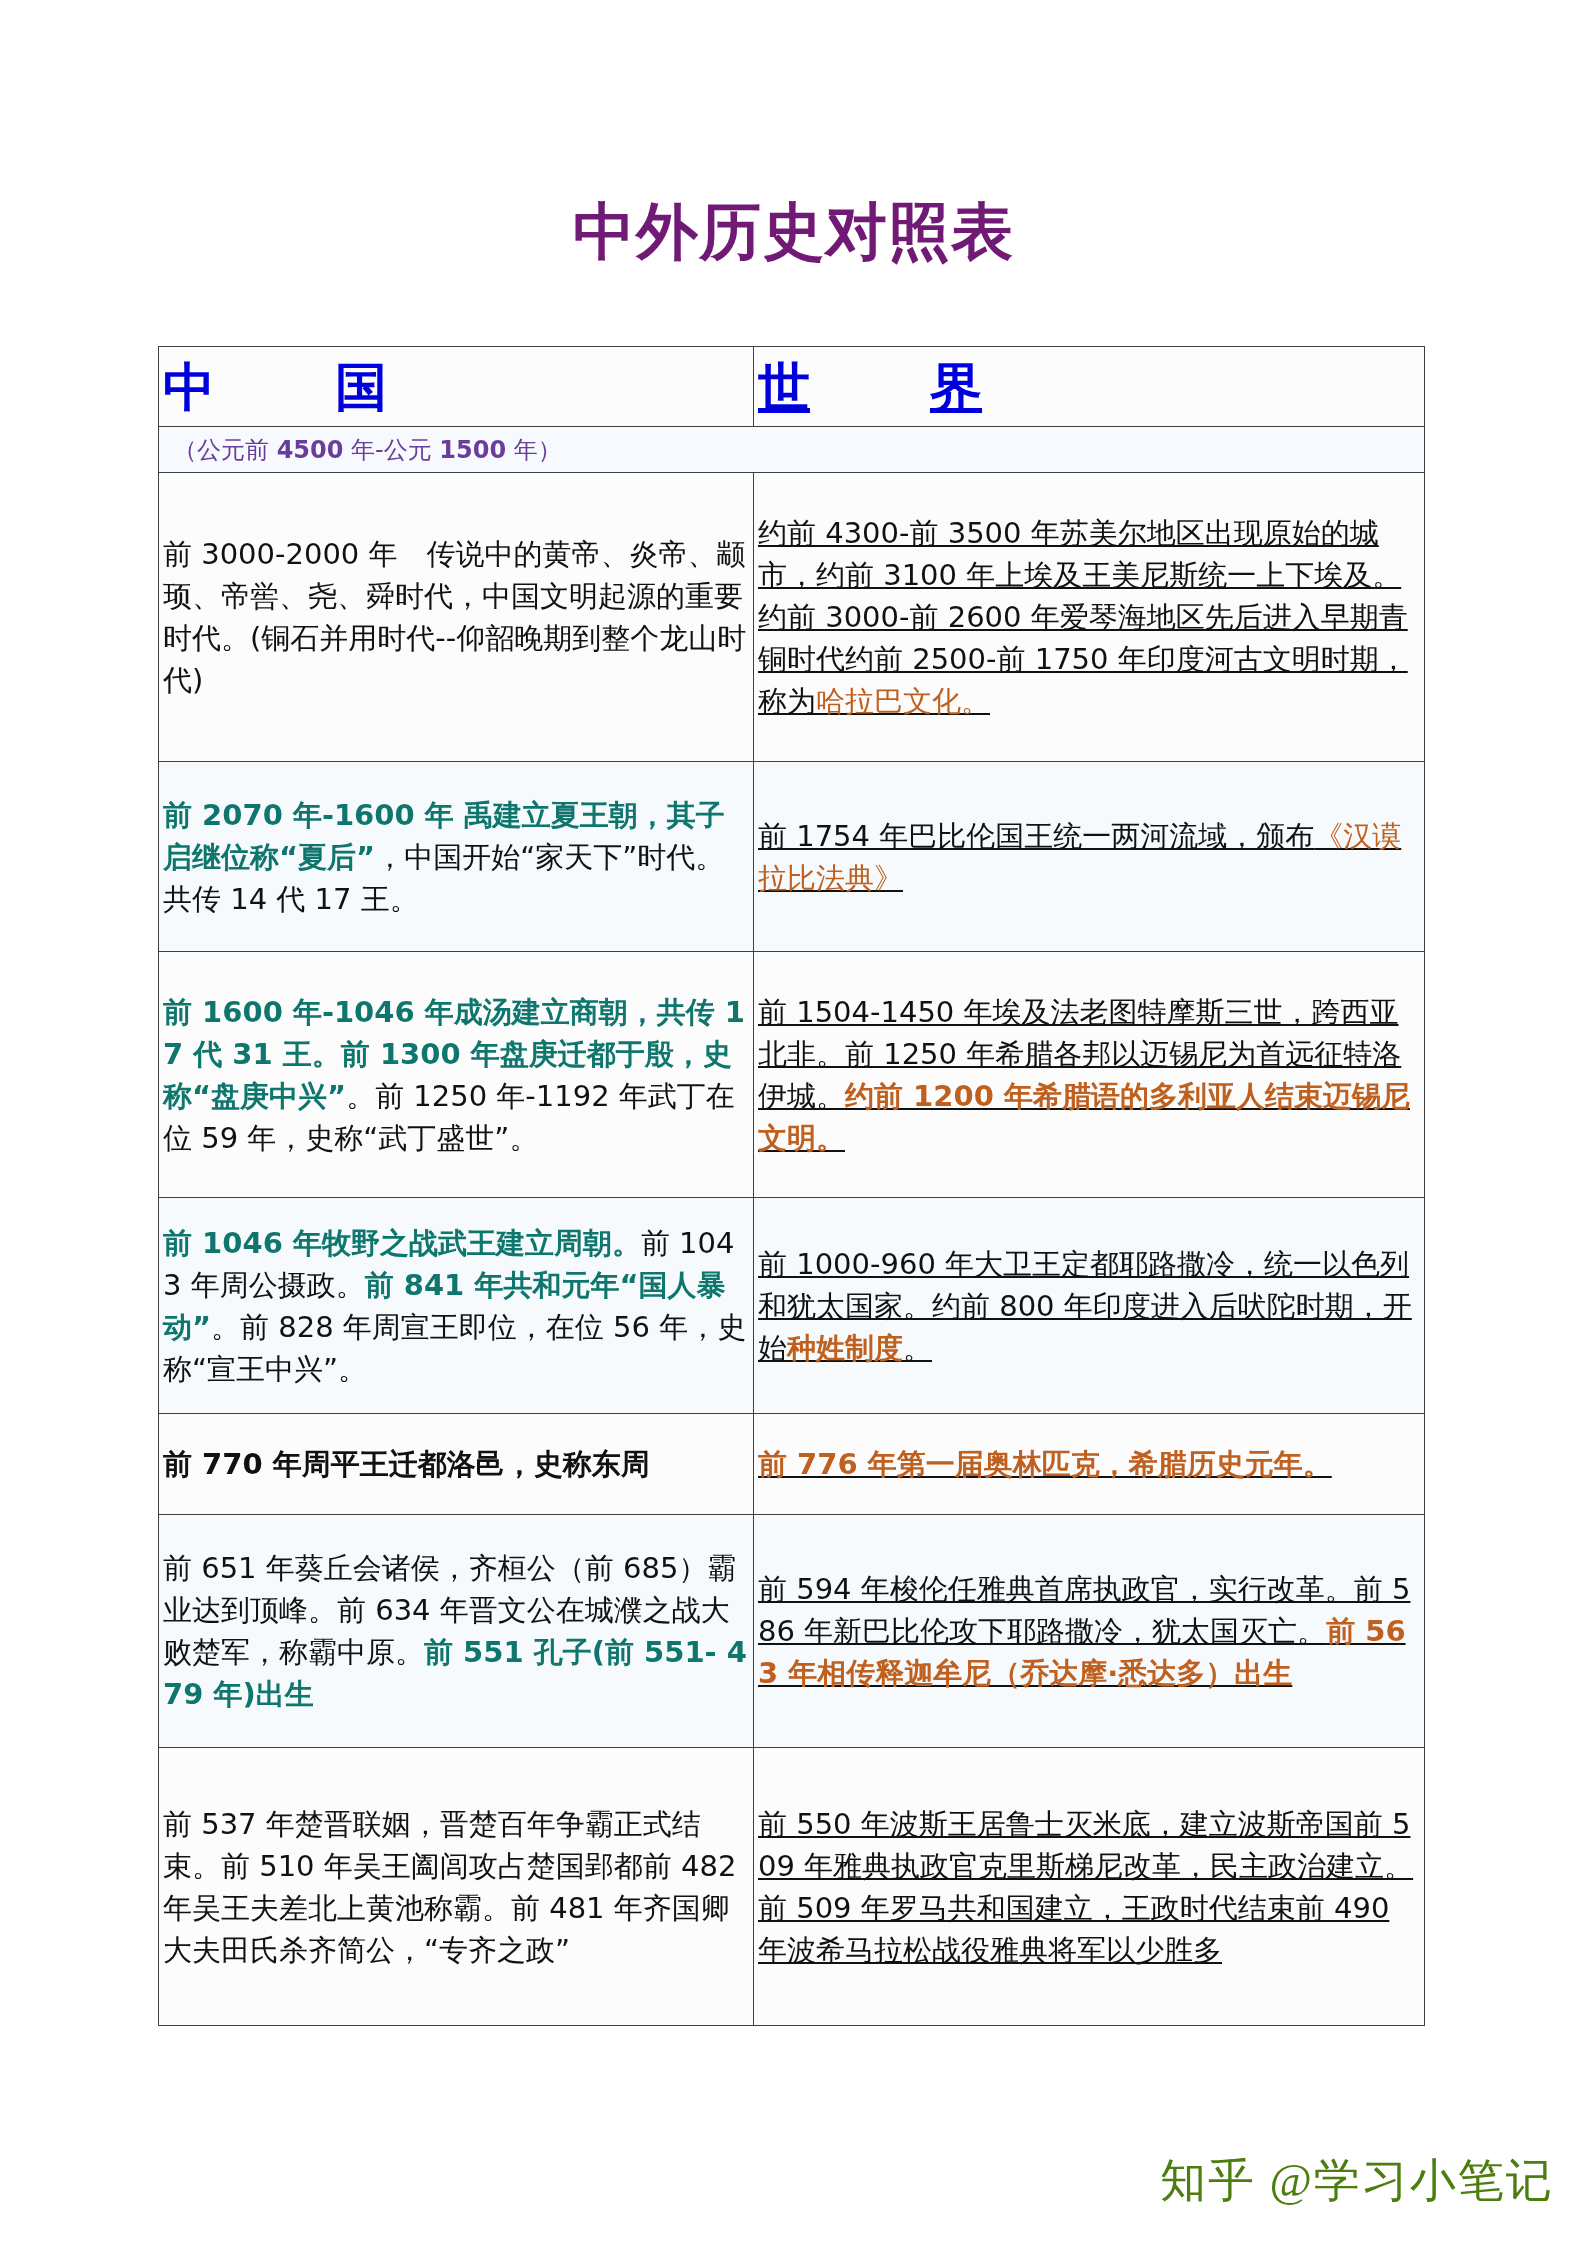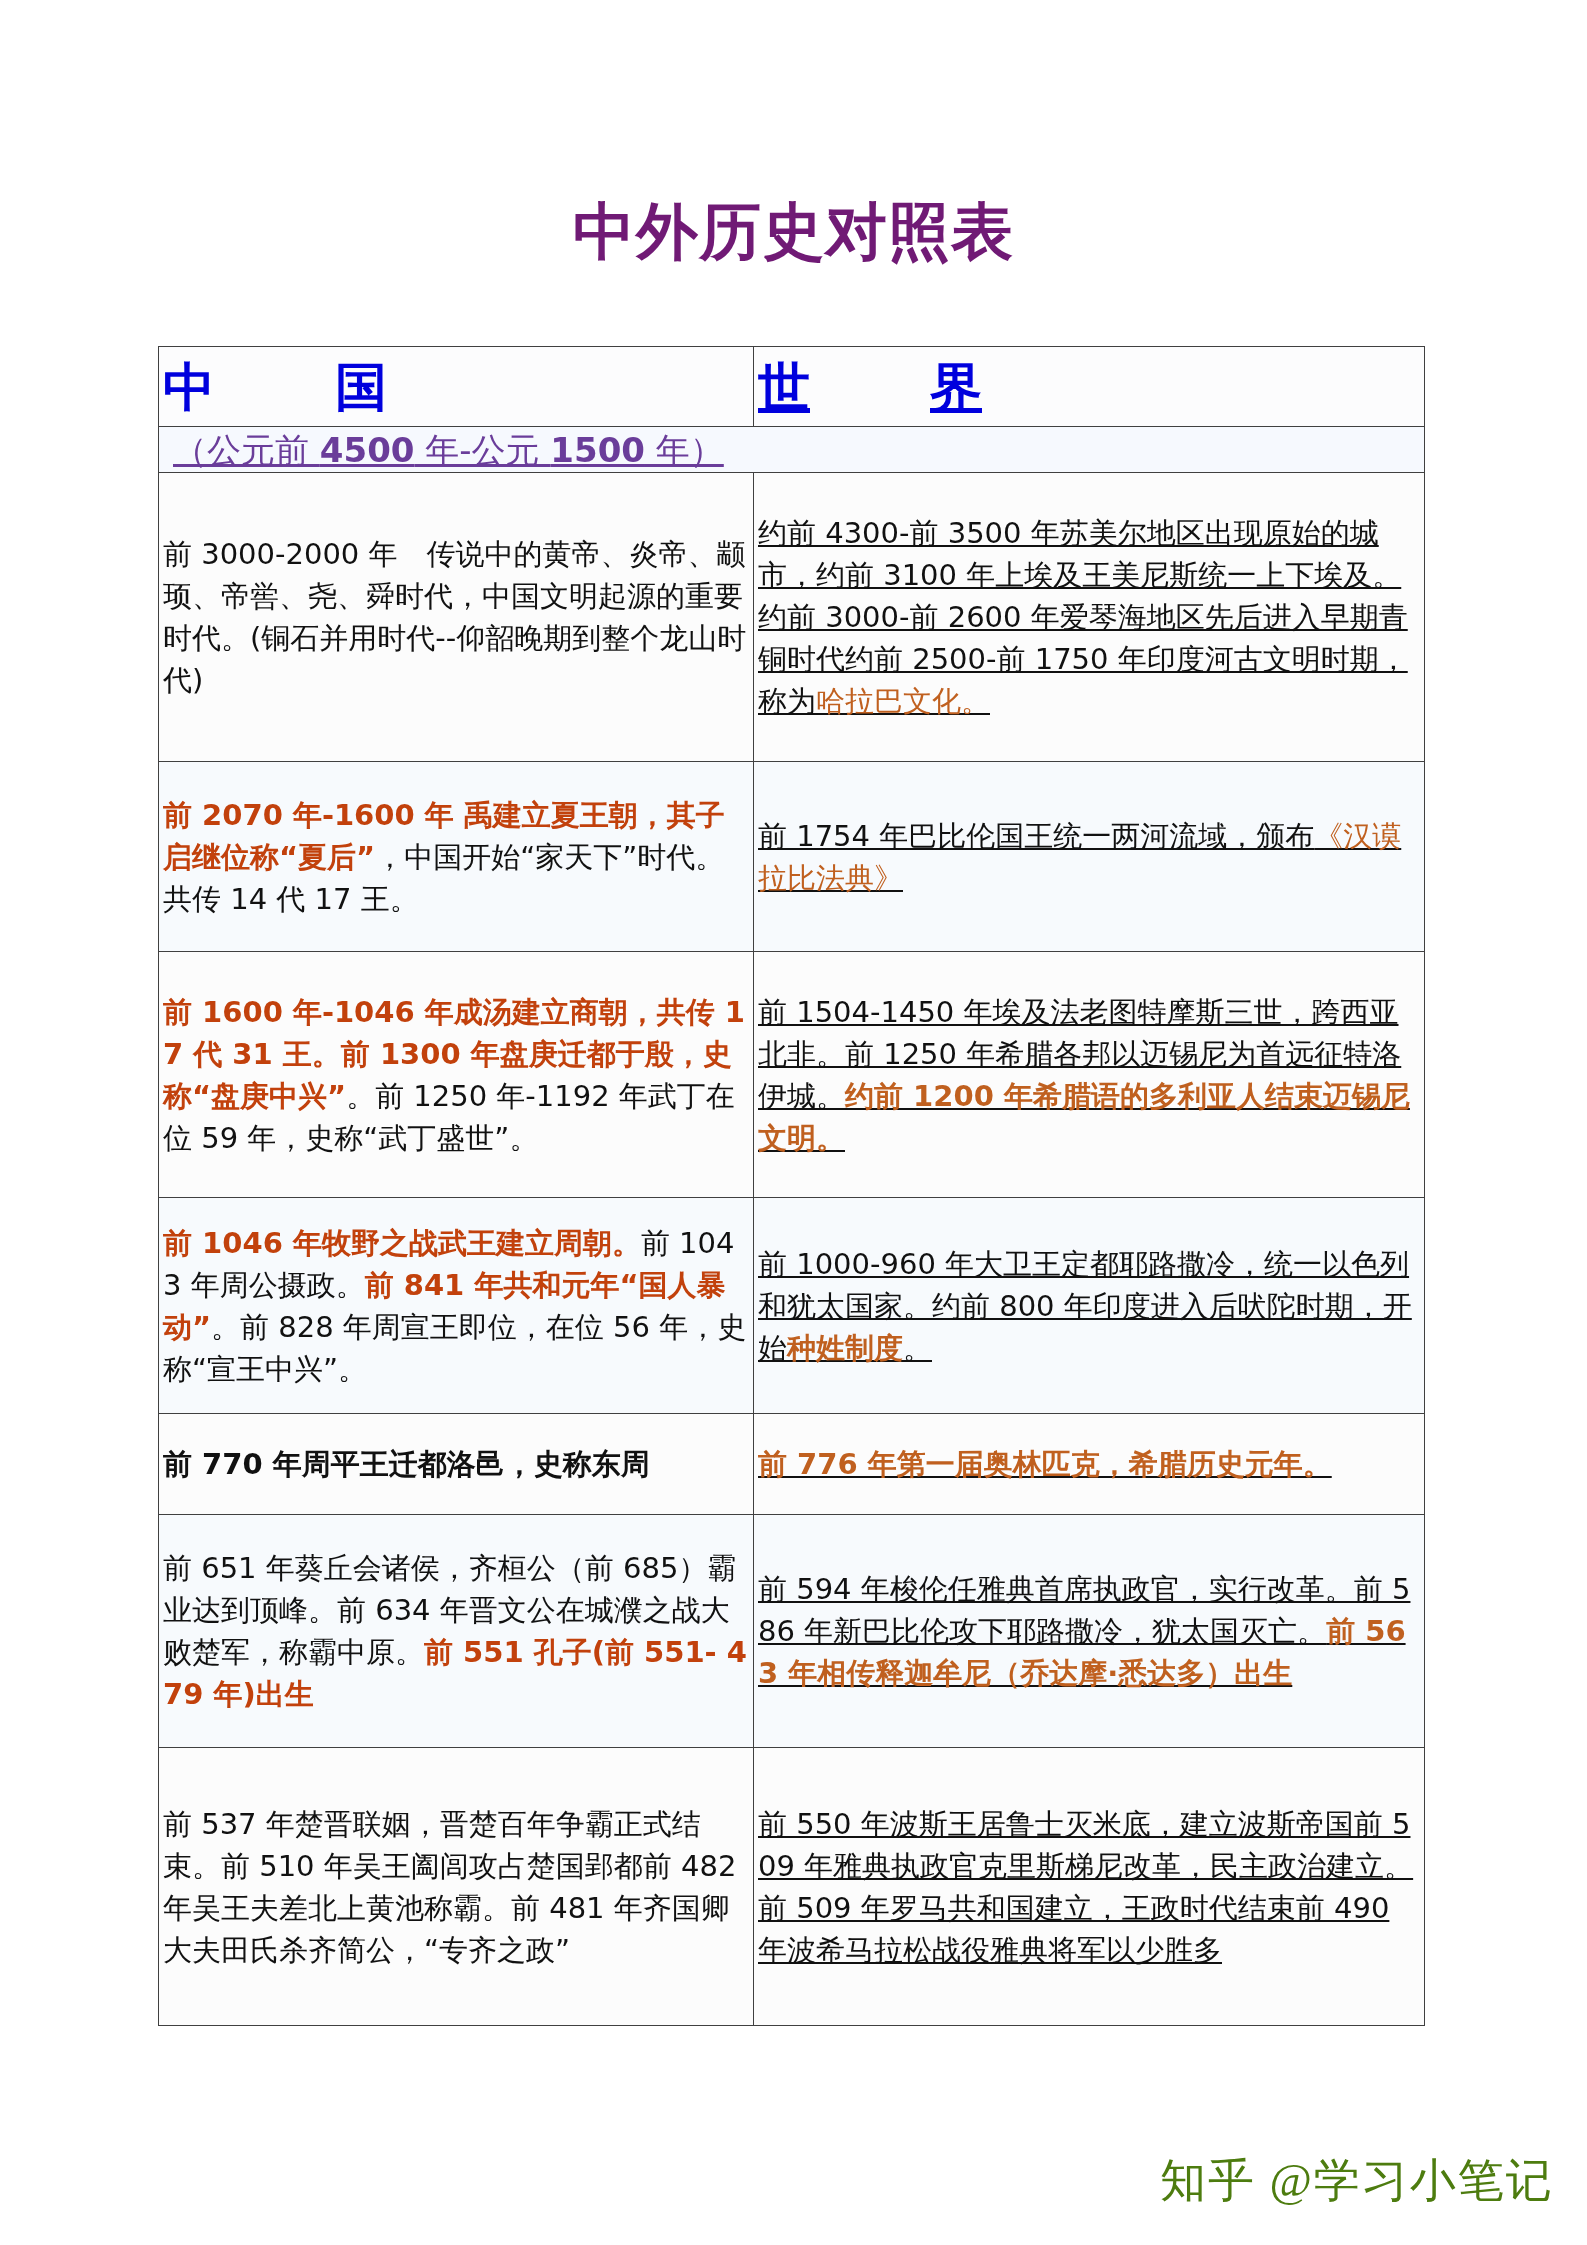--- a/index.html
+++ b/index.html
@@ -11,25 +11,25 @@
   table.hist { position:absolute; left:158px; top:346px; width:1266px;
                border-collapse:collapse; table-layout:fixed; }
   table.hist td { border:1px solid #404040; vertical-align:middle; padding:0 4px 0 4px;
                   font-size:29px; line-height:42px; word-break:break-all; }
   col.c1 { width:595px; } col.c2 { width:671px; }
   td.left { padding-left:4px; }
   td.right { padding-left:14px; padding-right:10px;text-decoration:underline; }
   tr.hdr td { height:79px; background:#fcfcfd; font-size:52px; color:#0000dd; font-weight:bold;
               font-family:"DejaVu Serif","Liberation Serif",serif; line-height:60px; }
   tr.hdr td span.gap { display:inline-block; width:120px; }
-  tr.period td { height:45px; background:#f6f9fe; color:#6a3d9a; font-size:34px; padding-left:14px;text-decoration:underline; }
+  tr.period td { height:45px; background:#f6f9fe; color:#6a3d9a; font-size:24px; padding-left:14px; }
   tr.period td b { font-weight:bold; }
   tr.tinted td { background:#f7fafd; }
   tr.plain td { background:#fcfcfc; }
-  .gb { color:#c2410c; font-weight:bold; }
+  .gb { color:#0f766e; font-weight:bold; }
   .o { color:#c0601f; }
   .ob { color:#c0601f; font-weight:bold; }
   .k { color:#111; }
   .kb { color:#111; font-weight:bold; }
   .watermark { position:absolute; left:1160px; top:2150px; font-size:46px; color:#4d7c0f;
                letter-spacing:2px; font-family:Liberation Serif, serif; }
 </style>
 </head>
 <body>
 

